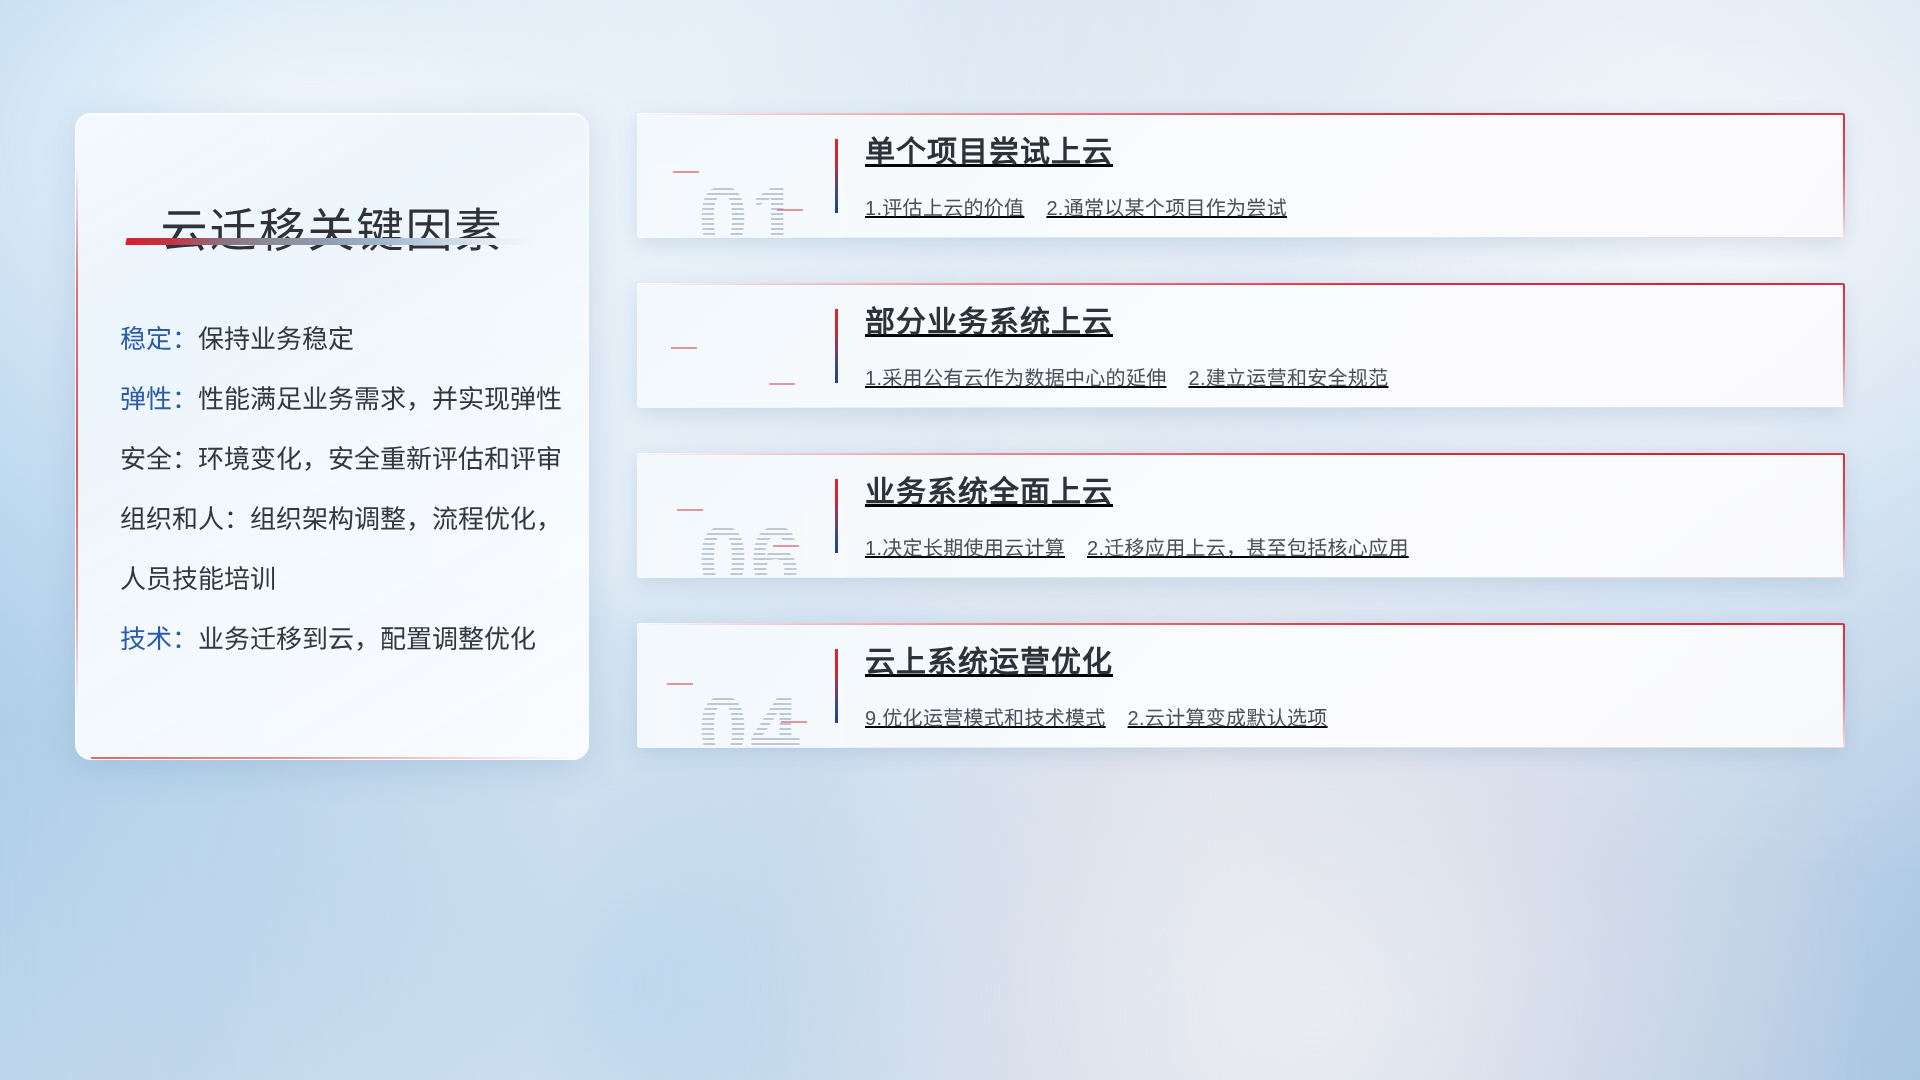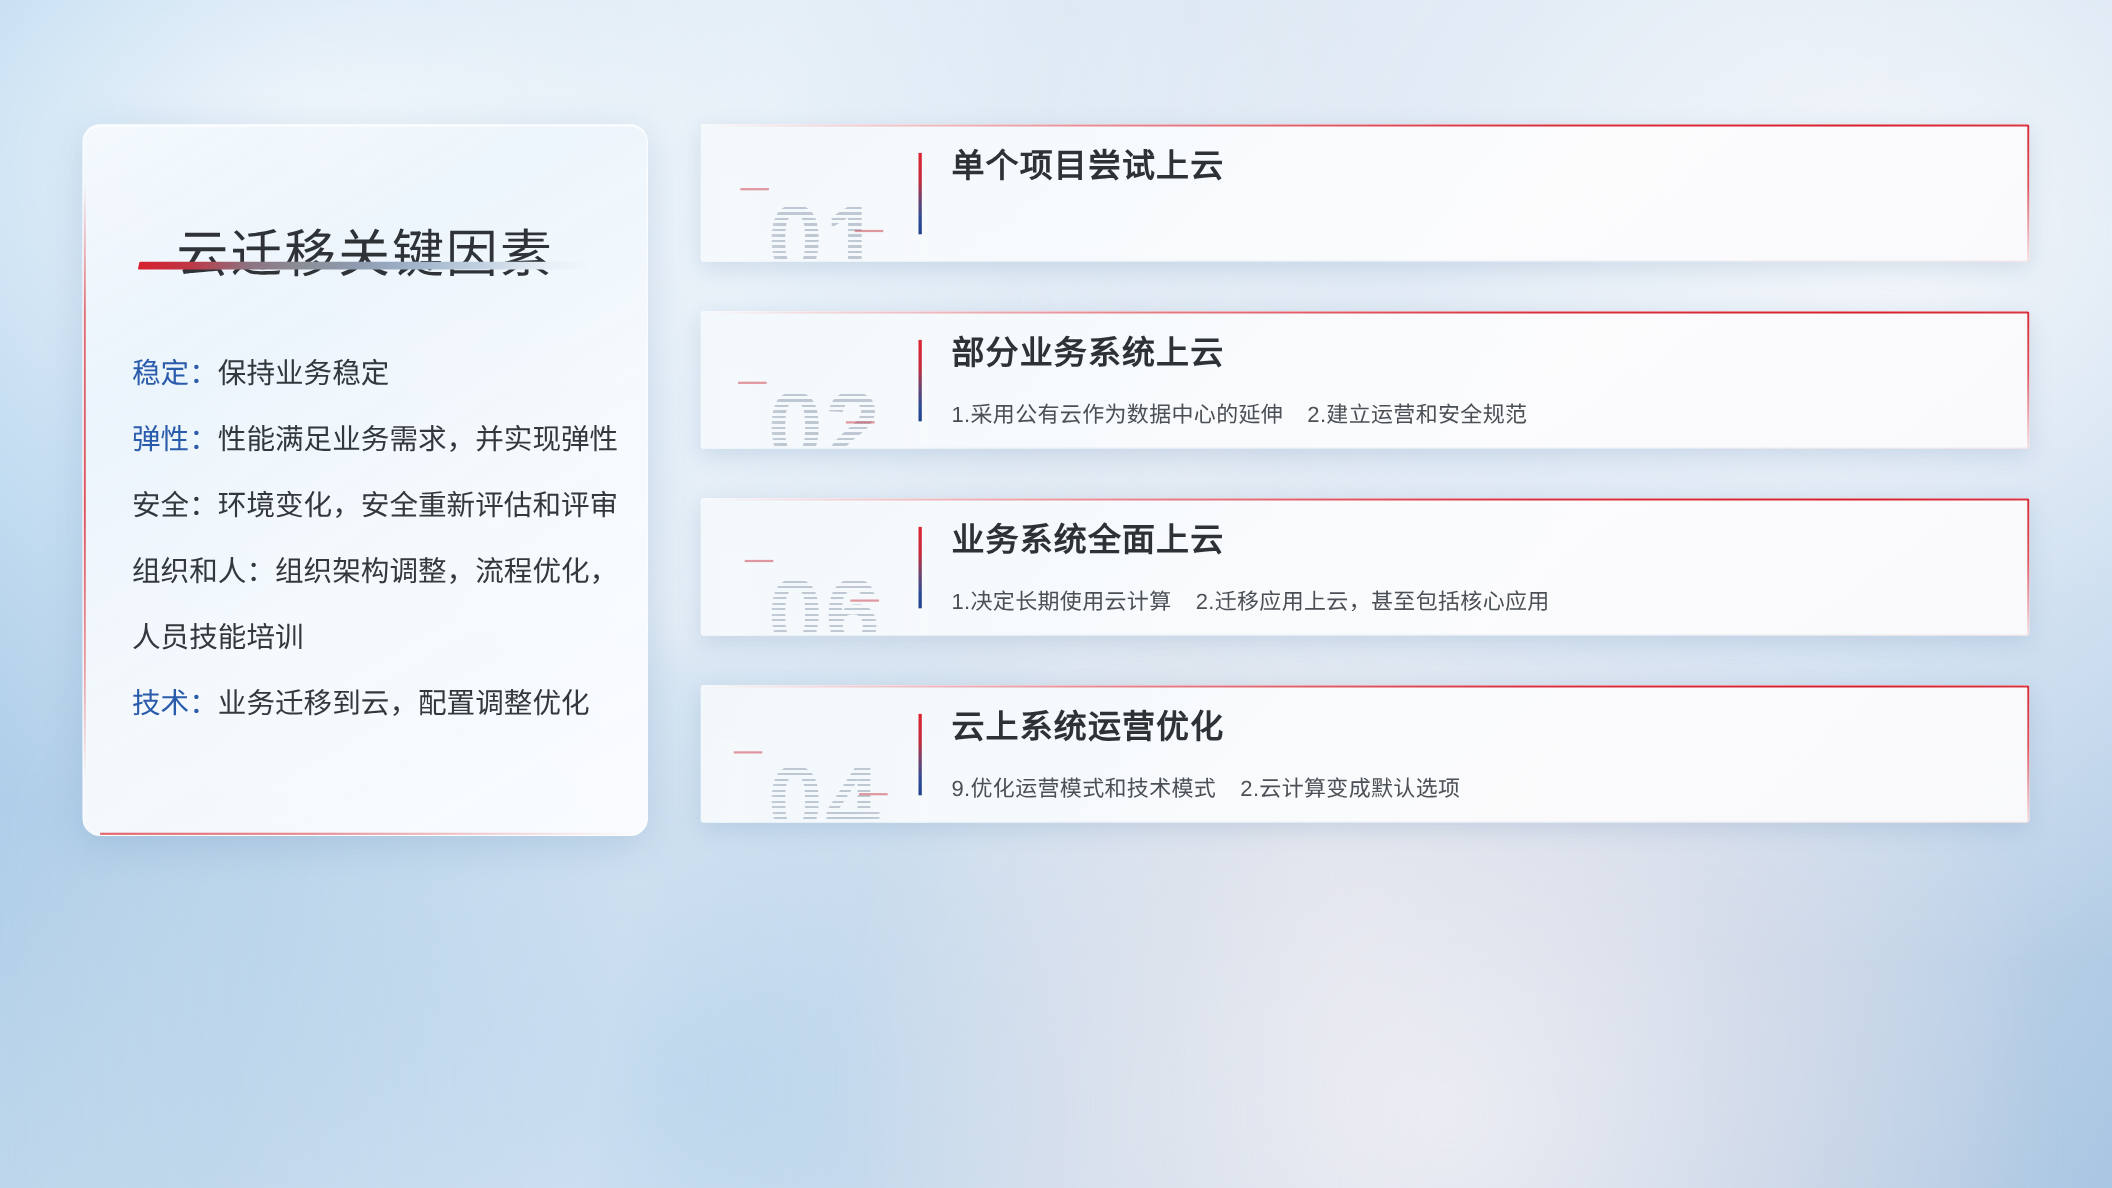--- a/index.html
+++ b/index.html
@@ -217,21 +217,21 @@
   .card-divider{
     position:absolute;left:198px;top:26px;width:3px;height:74px;
     background:linear-gradient(180deg,
        #dd2433 0%,
        #c42b3c 34%,
        #6b4370 58%,
        #2b4b96 82%,
        #20418c 100%);
   }
   .card-body{
-    position:absolute;left:228px;top:18px;right:40px;
+    position:absolute;left:228px;top:18px;right:40px;text-decoration:underline;
   }
   .card-title{
     font-size:30px;font-weight:bold;color:#2d3237;
     letter-spacing:1px;line-height:42px;
     margin:0 0 6px 0;
   }
   .card-sub{
     font-size:20px;color:#4a5055;line-height:30px;
     letter-spacing:.3px;
   }
@@ -287,28 +287,30 @@
     <article class="step-card">
       <div class="card-top-rule"></div>
       <div class="card-right-rule"></div>
       <div class="card-bottom-rule"></div>
       <div class="ghost-number">01</div>
       <div class="ghost-tick" style="left:36px;top:58px;"></div>
       <div class="ghost-tick" style="left:140px;top:96px;"></div>
       <div class="card-divider"></div>
       <div class="card-body">
         <h2 class="card-title">单个项目尝试上云</h2>
+        <p class="card-sub">
+          <span>1.评估上云的价值</span><span class="gap"></span><span>2.通常以某个项目作为尝试</span>
+        </p>
       </div>
     </article>
 
     <article class="step-card">
       <div class="card-top-rule"></div>
       <div class="card-right-rule"></div>
       <div class="card-bottom-rule"></div>
-      <div class="ghost-number">02</div>
       <div class="ghost-tick" style="left:34px;top:64px;"></div>
       <div class="ghost-tick" style="left:132px;top:100px;"></div>
       <div class="card-divider"></div>
       <div class="card-body">
         <h2 class="card-title">部分业务系统上云</h2>
         <p class="card-sub">
           <span>1.采用公有云作为数据中心的延伸</span><span class="gap"></span><span>2.建立运营和安全规范</span>
         </p>
       </div>
     </article>

